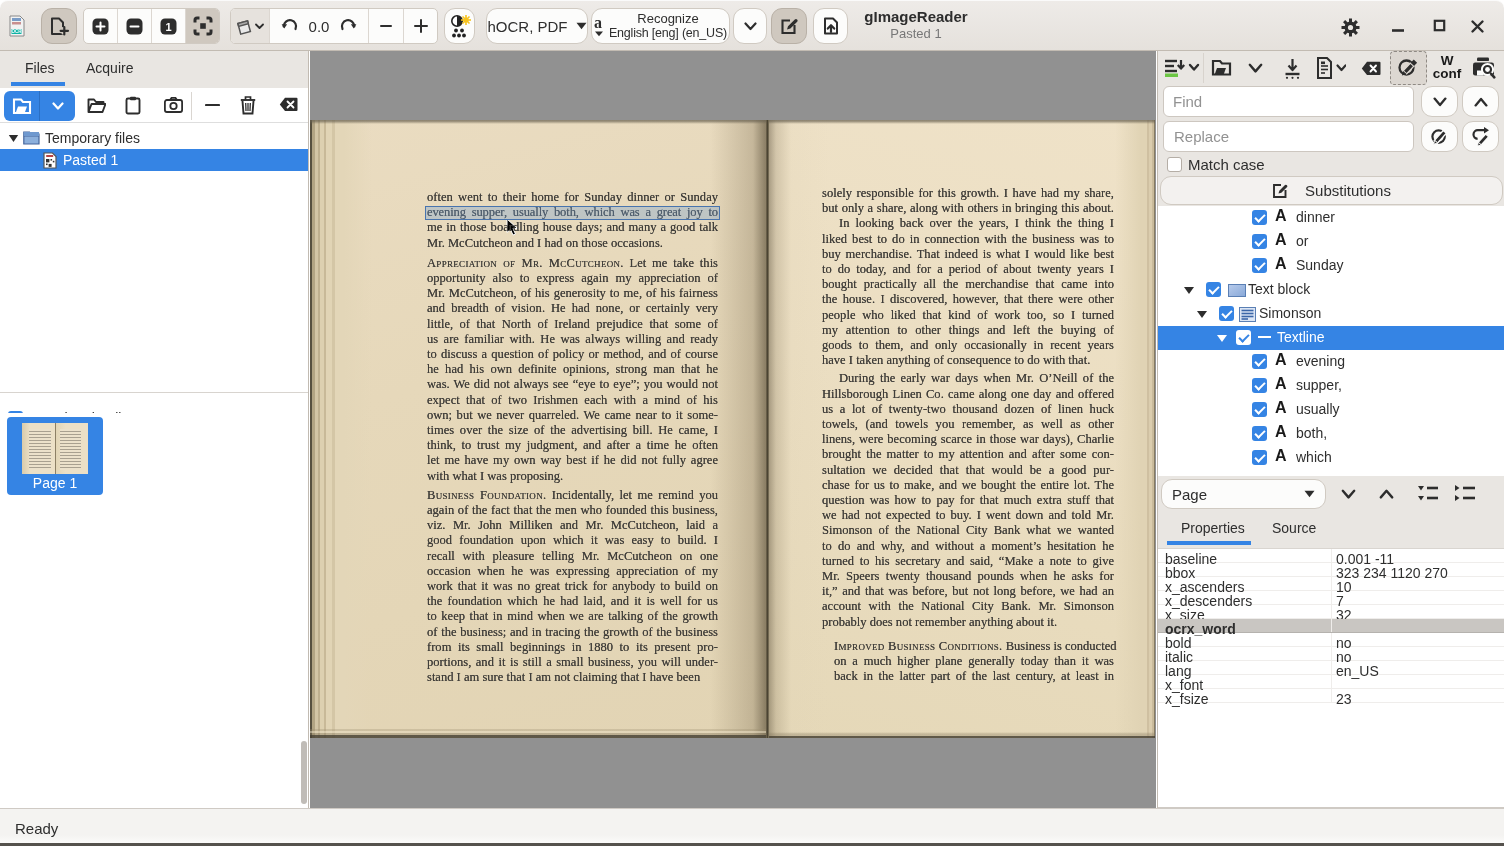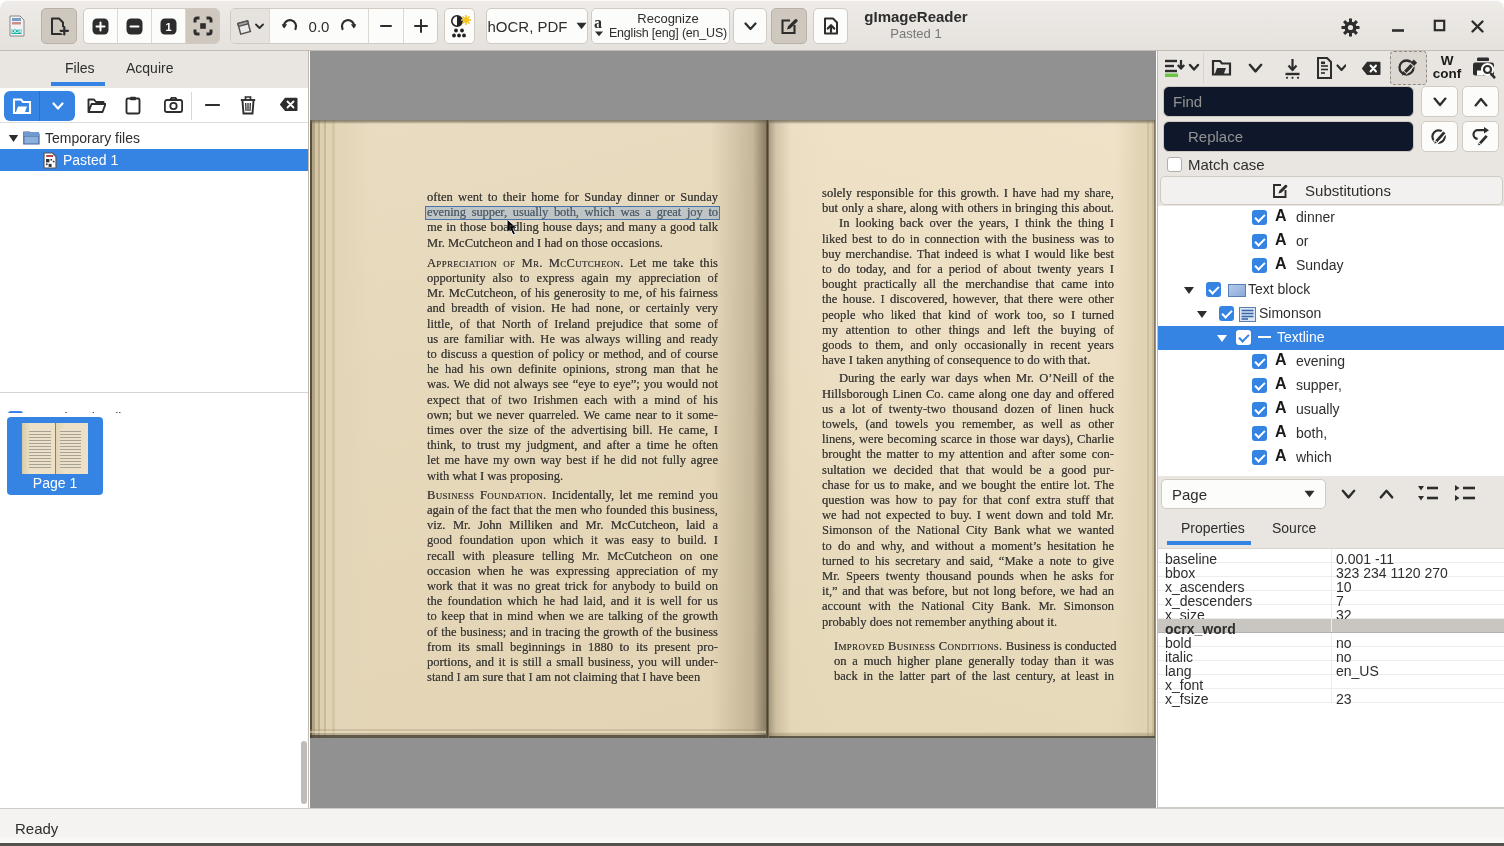--- a/index.html
+++ b/index.html
@@ -4,36 +4,36 @@
 <style>
 * { margin:0; padding:0; box-sizing:border-box; }
 html,body { width:1504px; height:846px; overflow:hidden; background:#fff; }
 body { font-family:"Liberation Sans", sans-serif; font-size:15px; color:#2e2e2e; position:relative; }
 .abs { position:absolute; }
 
 
 #header { position:absolute; left:0; top:0; width:1504px; height:51px;
   background:linear-gradient(#eeebe8, #e5e1dc); border-bottom:1px solid #c2bbb2;
   border-top:1px solid #fafafa; border-radius:8px 8px 0 0; }
-.btn { position:absolute; top:7px; height:36px; background:#fcfcfb; border:1px solid #d0cac2; border-radius:5px;
+.btn { position:absolute; top:7px; height:36px; background:#fcfcfb; border:1px solid #d0cac2; border-radius:11px;
   display:flex; align-items:center; justify-content:center; }
 .btn.tan { background:#cfc8bf; border-color:#b9b1a7; }
 .grp { position:absolute; top:7px; height:36px; display:flex; background:#fcfcfb; border:1px solid #d0cac2; border-radius:5px; overflow:hidden; }
 .grp > div { display:flex; align-items:center; justify-content:center; border-right:1px solid #dcd7d1; }
 .grp > div:last-child { border-right:none; }
 svg { display:block; }
 
 
 #title { position:absolute; top:8px; left:826px; width:180px; text-align:center; }
 #title .t1 { font-weight:bold; font-size:15px; color:#2d2d2d; }
 #title .t2 { font-size:13px; color:#777; margin-top:1px; }
 
 
 #left { position:absolute; left:0; top:51px; width:309px; height:757px; background:#e9e6e2; border-right:1px solid #c2bbb2; }
-#ltabs { height:37px; position:relative;margin-left:40px; }
+#ltabs { height:37px; position:relative; }
 #ltabs .tab { position:absolute; top:0; height:37px; line-height:34px; color:#2e2e2e; font-size:14px; }
 #filetb { position:absolute; top:37px; left:0; width:308px; height:35px; background:#fff; border-bottom:1px solid #dedede; display:flex; align-items:center; }
 #ftree { position:absolute; top:72px; left:0; width:308px; height:269px; background:#fff; padding-top:4px; }
 #thumbhead { position:absolute; top:341px; left:0; width:308px; height:35px; background:#fff; border-top:1px solid #d8d4cf; border-bottom:1px solid #e4e1dd; display:flex; align-items:flex-end;gap:26px; }
 #thumbs { position:absolute; top:362px; left:0; width:308px; height:395px; background:#fff; }
 
 
 #canvas { position:absolute; left:310px; top:51px; width:846px; height:757px; background:#919191; overflow:hidden; }
 
 
@@ -63,21 +63,21 @@
   background-color:#ebdec2; }
 #spine { position:absolute; left:456px; top:0; width:3px; height:100%; background:linear-gradient(90deg,#746a52,#474030 55%,#8c8166); }
 .btxt { font-family:"Liberation Serif", serif; font-size:12.55px; color:#403e3a; text-shadow:0 0 0.55px rgba(62,60,55,.9); }
 .btxt .l { line-height:15.2px; text-align:justify; text-align-last:justify; letter-spacing:0; white-space:nowrap; }
 .btxt .le { line-height:15.2px; text-align:left; letter-spacing:0; white-space:nowrap; }
 .sc { font-variant:small-caps; letter-spacing:.3px; }
 .hl { position:relative; }
 .hl:before { content:""; position:absolute; left:-2px; right:-2px; top:1px; bottom:0px; background:rgba(112,158,212,.34); border:1px solid #4874ae; }
 .ind { text-indent:17px; }
 
-.entry { background:#0f172a; border:1px solid #cdc7c0; border-radius:6px; color:#929292; }
+.entry { background:#ffffff; border:1px solid #cdc7c0; border-radius:6px; color:#929292; }
 
 
 .trow { position:relative; height:24px; }
 .trow.sel { background:#3584e4; }
 .trow .cb { position:absolute; top:4px; }
 .trow .cb.wb { background:#fff; }
 .trow .cb.wb:after { border-color:#3584e4; }
 .ai { position:absolute; top:1px; font-weight:bold; font-size:16px; color:#1a1a1a; }
 .tl { position:absolute; top:3px; }
 .exp { position:absolute; top:9px; width:0; height:0; border-left:5.5px solid transparent; border-right:5.5px solid transparent; border-top:7px solid #2d2d2d; }
@@ -449,21 +449,21 @@
       </div>
       <div style="margin-top:3px;">
         <div class="l ind">During the early war days when Mr. O’Neill of the</div>
         <div class="l">Hillsborough Linen Co. came along one day and offered</div>
         <div class="l">us a lot of twenty-two thousand dozen of linen huck</div>
         <div class="l">towels, (and towels you remember, as well as other</div>
         <div class="l">linens, were becoming scarce in those war days), Charlie</div>
         <div class="l">brought the matter to my attention and after some con-</div>
         <div class="l">sultation we decided that that would be a good pur-</div>
         <div class="l">chase for us to make, and we bought the entire lot. The</div>
-        <div class="l">question was how to pay for that conf extra stuff that</div>
+        <div class="l">question was how to pay for that much extra stuff that</div>
         <div class="l">we had not expected to buy. I went down and told Mr.</div>
         <div class="l">Simonson of the National City Bank what we wanted</div>
         <div class="l">to do and why, and without a moment’s hesitation he</div>
         <div class="l">turned to his secretary and said, “Make a note to give</div>
         <div class="l">Mr. Speers twenty thousand pounds when he asks for</div>
         <div class="l">it,” and that was before, but not long before, we had an</div>
         <div class="l">account with the National City Bank. Mr. Simonson</div>
         <div class="le">probably does not remember anything about it.</div>
       </div>
       <div style="margin-top:9px;margin-left:12px;">
@@ -543,21 +543,21 @@
   <div class="btn" style="left:263px; top:35px; width:37px; height:31px;">
       <svg width="14" height="10" viewBox="0 0 14 10">
         <path d="M1.6 1.6 L7 8 L12.4 1.6" fill="none" stroke="#2d2d2d" stroke-width="2.3" stroke-linecap="round" stroke-linejoin="round"></path>
       </svg>
     </div>
   <div class="btn" style="left:304px; top:35px; width:37px; height:31px;">
       <svg width="14" height="10" viewBox="0 0 14 10">
         <path d="M1.6 8.4 L7 2 L12.4 8.4" fill="none" stroke="#2d2d2d" stroke-width="2.3" stroke-linecap="round" stroke-linejoin="round"></path>
       </svg>
     </div>
-  <div class="entry abs" style="left:5px; top:70px; width:251px; height:31px; line-height:29px; padding-left:24px;">Replace</div>
+  <div class="entry abs" style="left:5px; top:70px; width:251px; height:31px; line-height:29px; padding-left:10px;">Replace</div>
   <div class="btn" style="left:263px; top:70px; width:37px; height:31px;">
       <svg width="20" height="20" viewBox="0 0 20 20">
         <circle cx="8.6" cy="9.6" r="6.2" fill="none" stroke="#2d2d2d" stroke-width="2.2"></circle>
         <g transform="rotate(-48 9.5 10.5)">
           <rect x="3.8" y="8.6" width="13.4" height="4.2" fill="#2d2d2d" stroke="#fcfcfb" stroke-width="1.3"></rect>
           <path d="M4.2 8.6 l-3.6 2.1 3.6 2.1 z" fill="#2d2d2d" stroke="#fcfcfb" stroke-width="0.9"></path>
         </g>
       </svg>
     </div>
   <div class="btn" style="left:304px; top:70px; width:37px; height:31px;">

